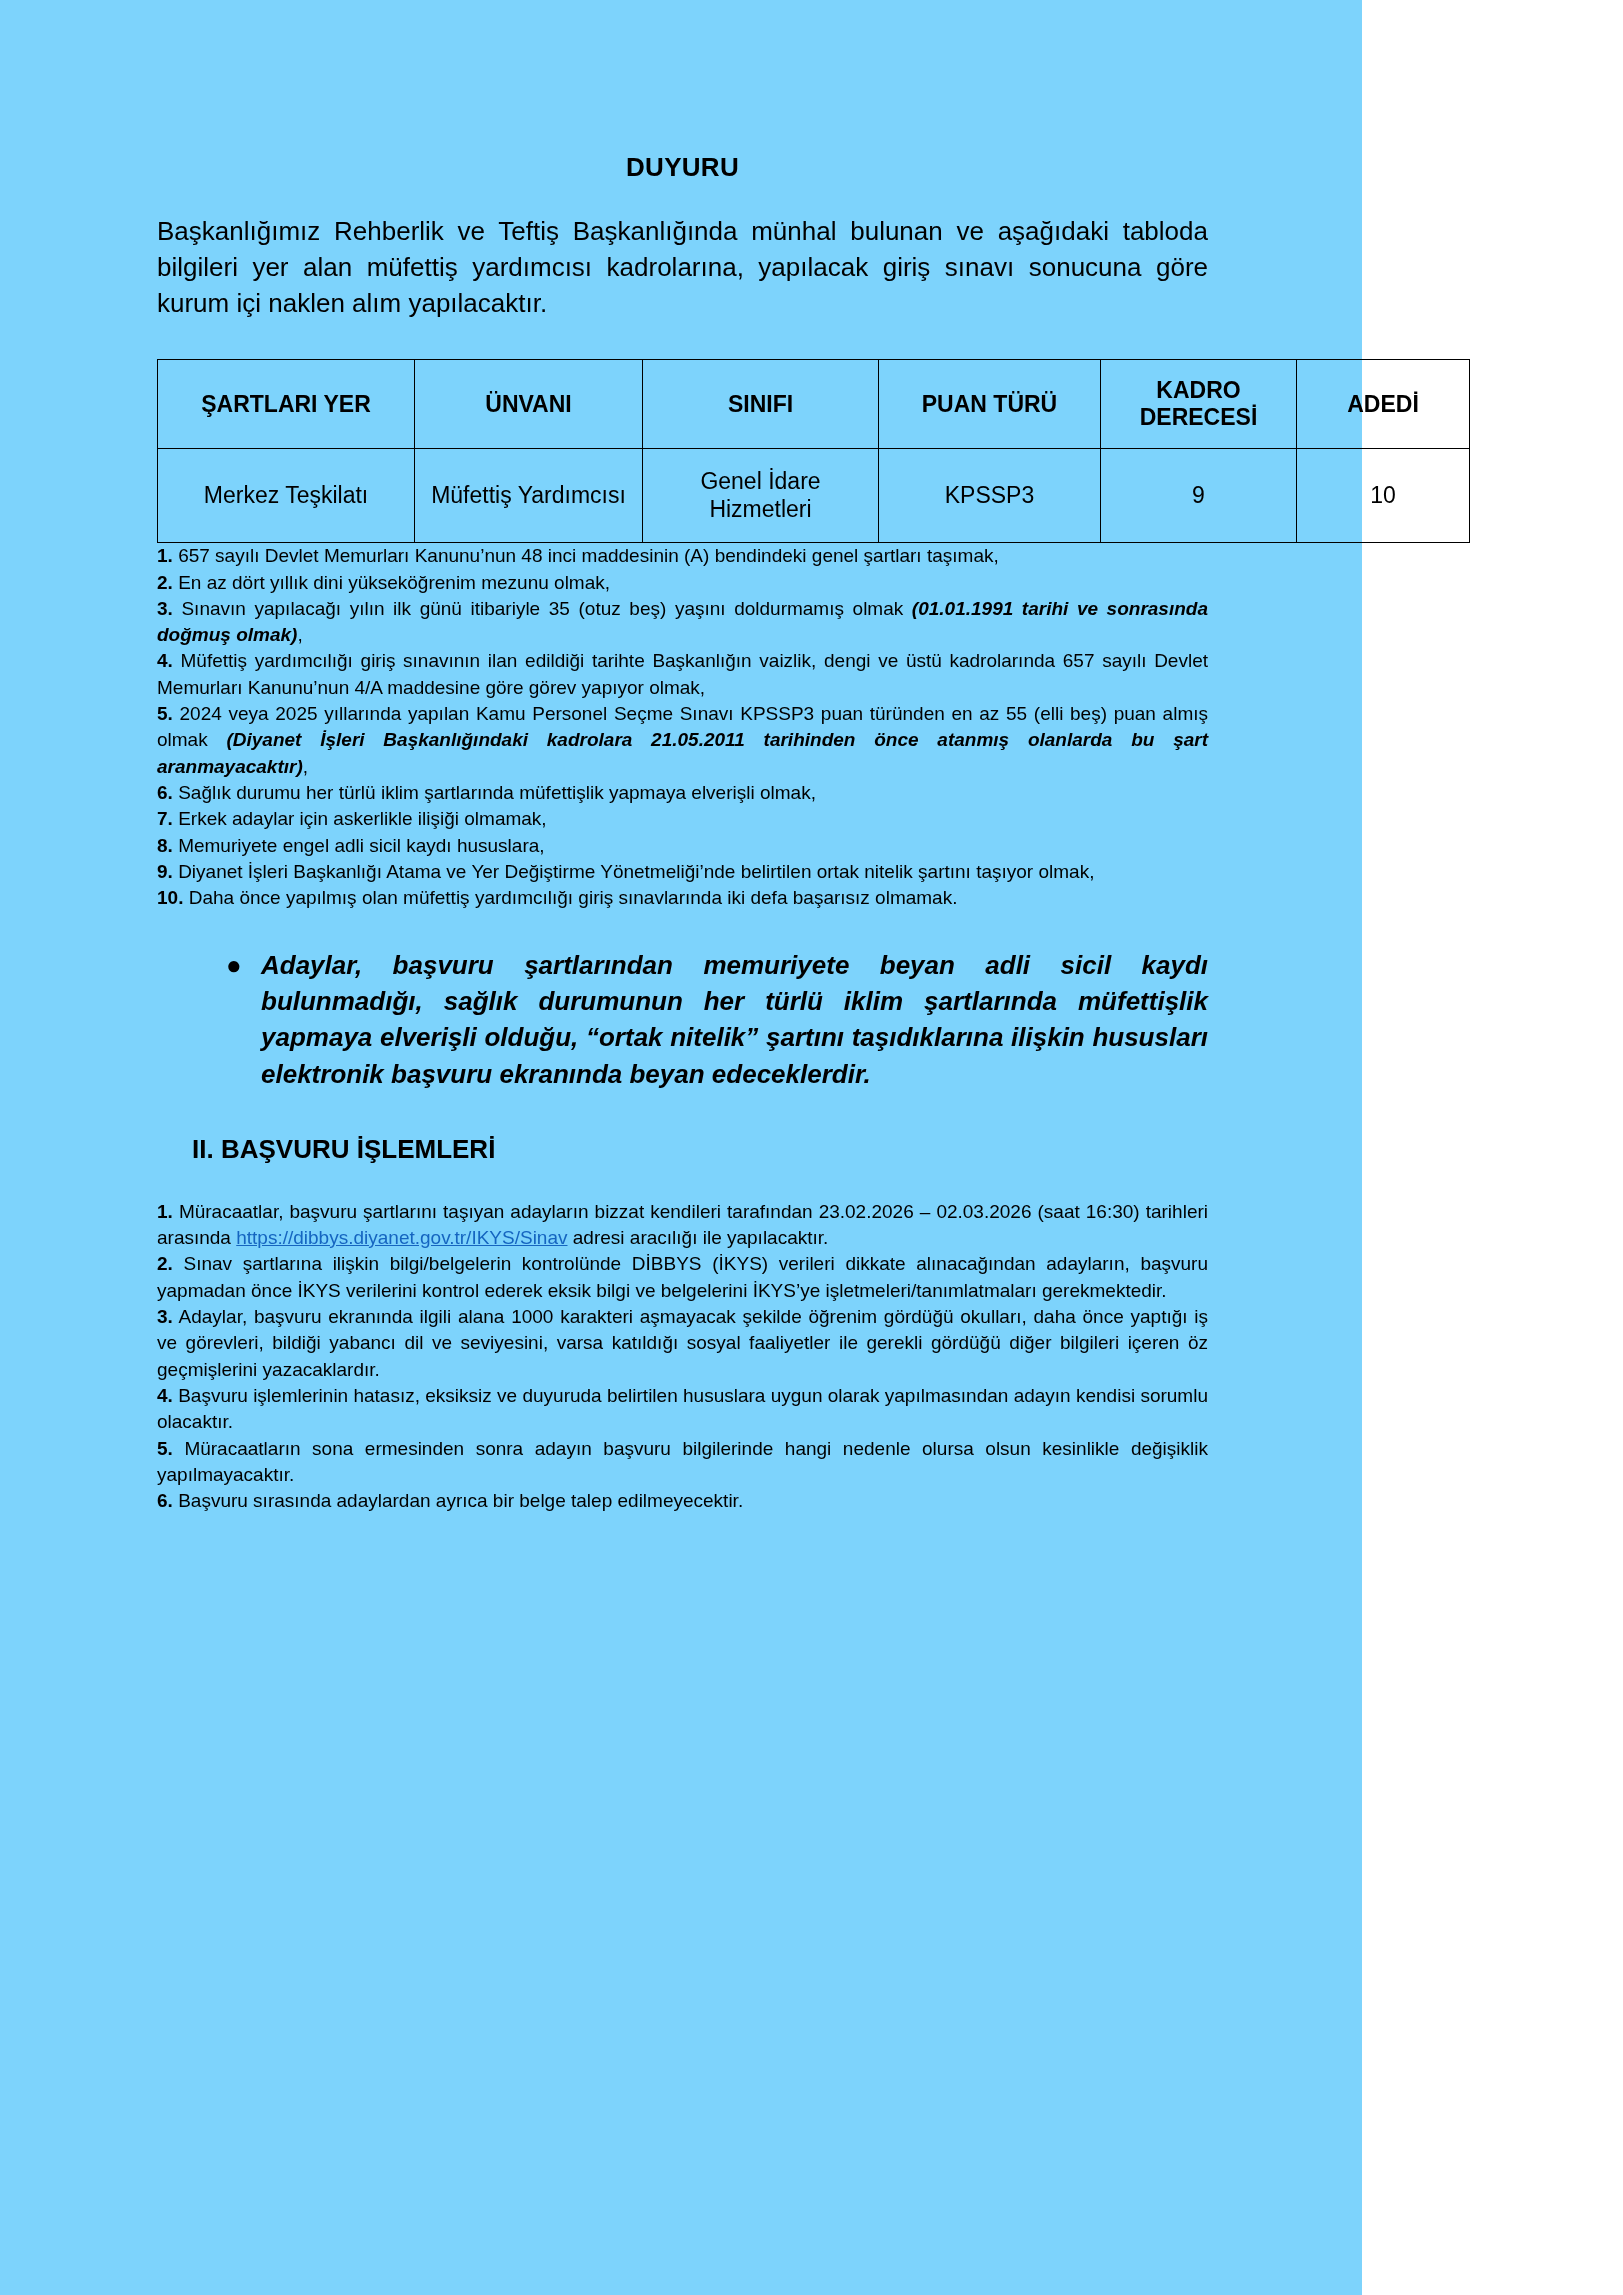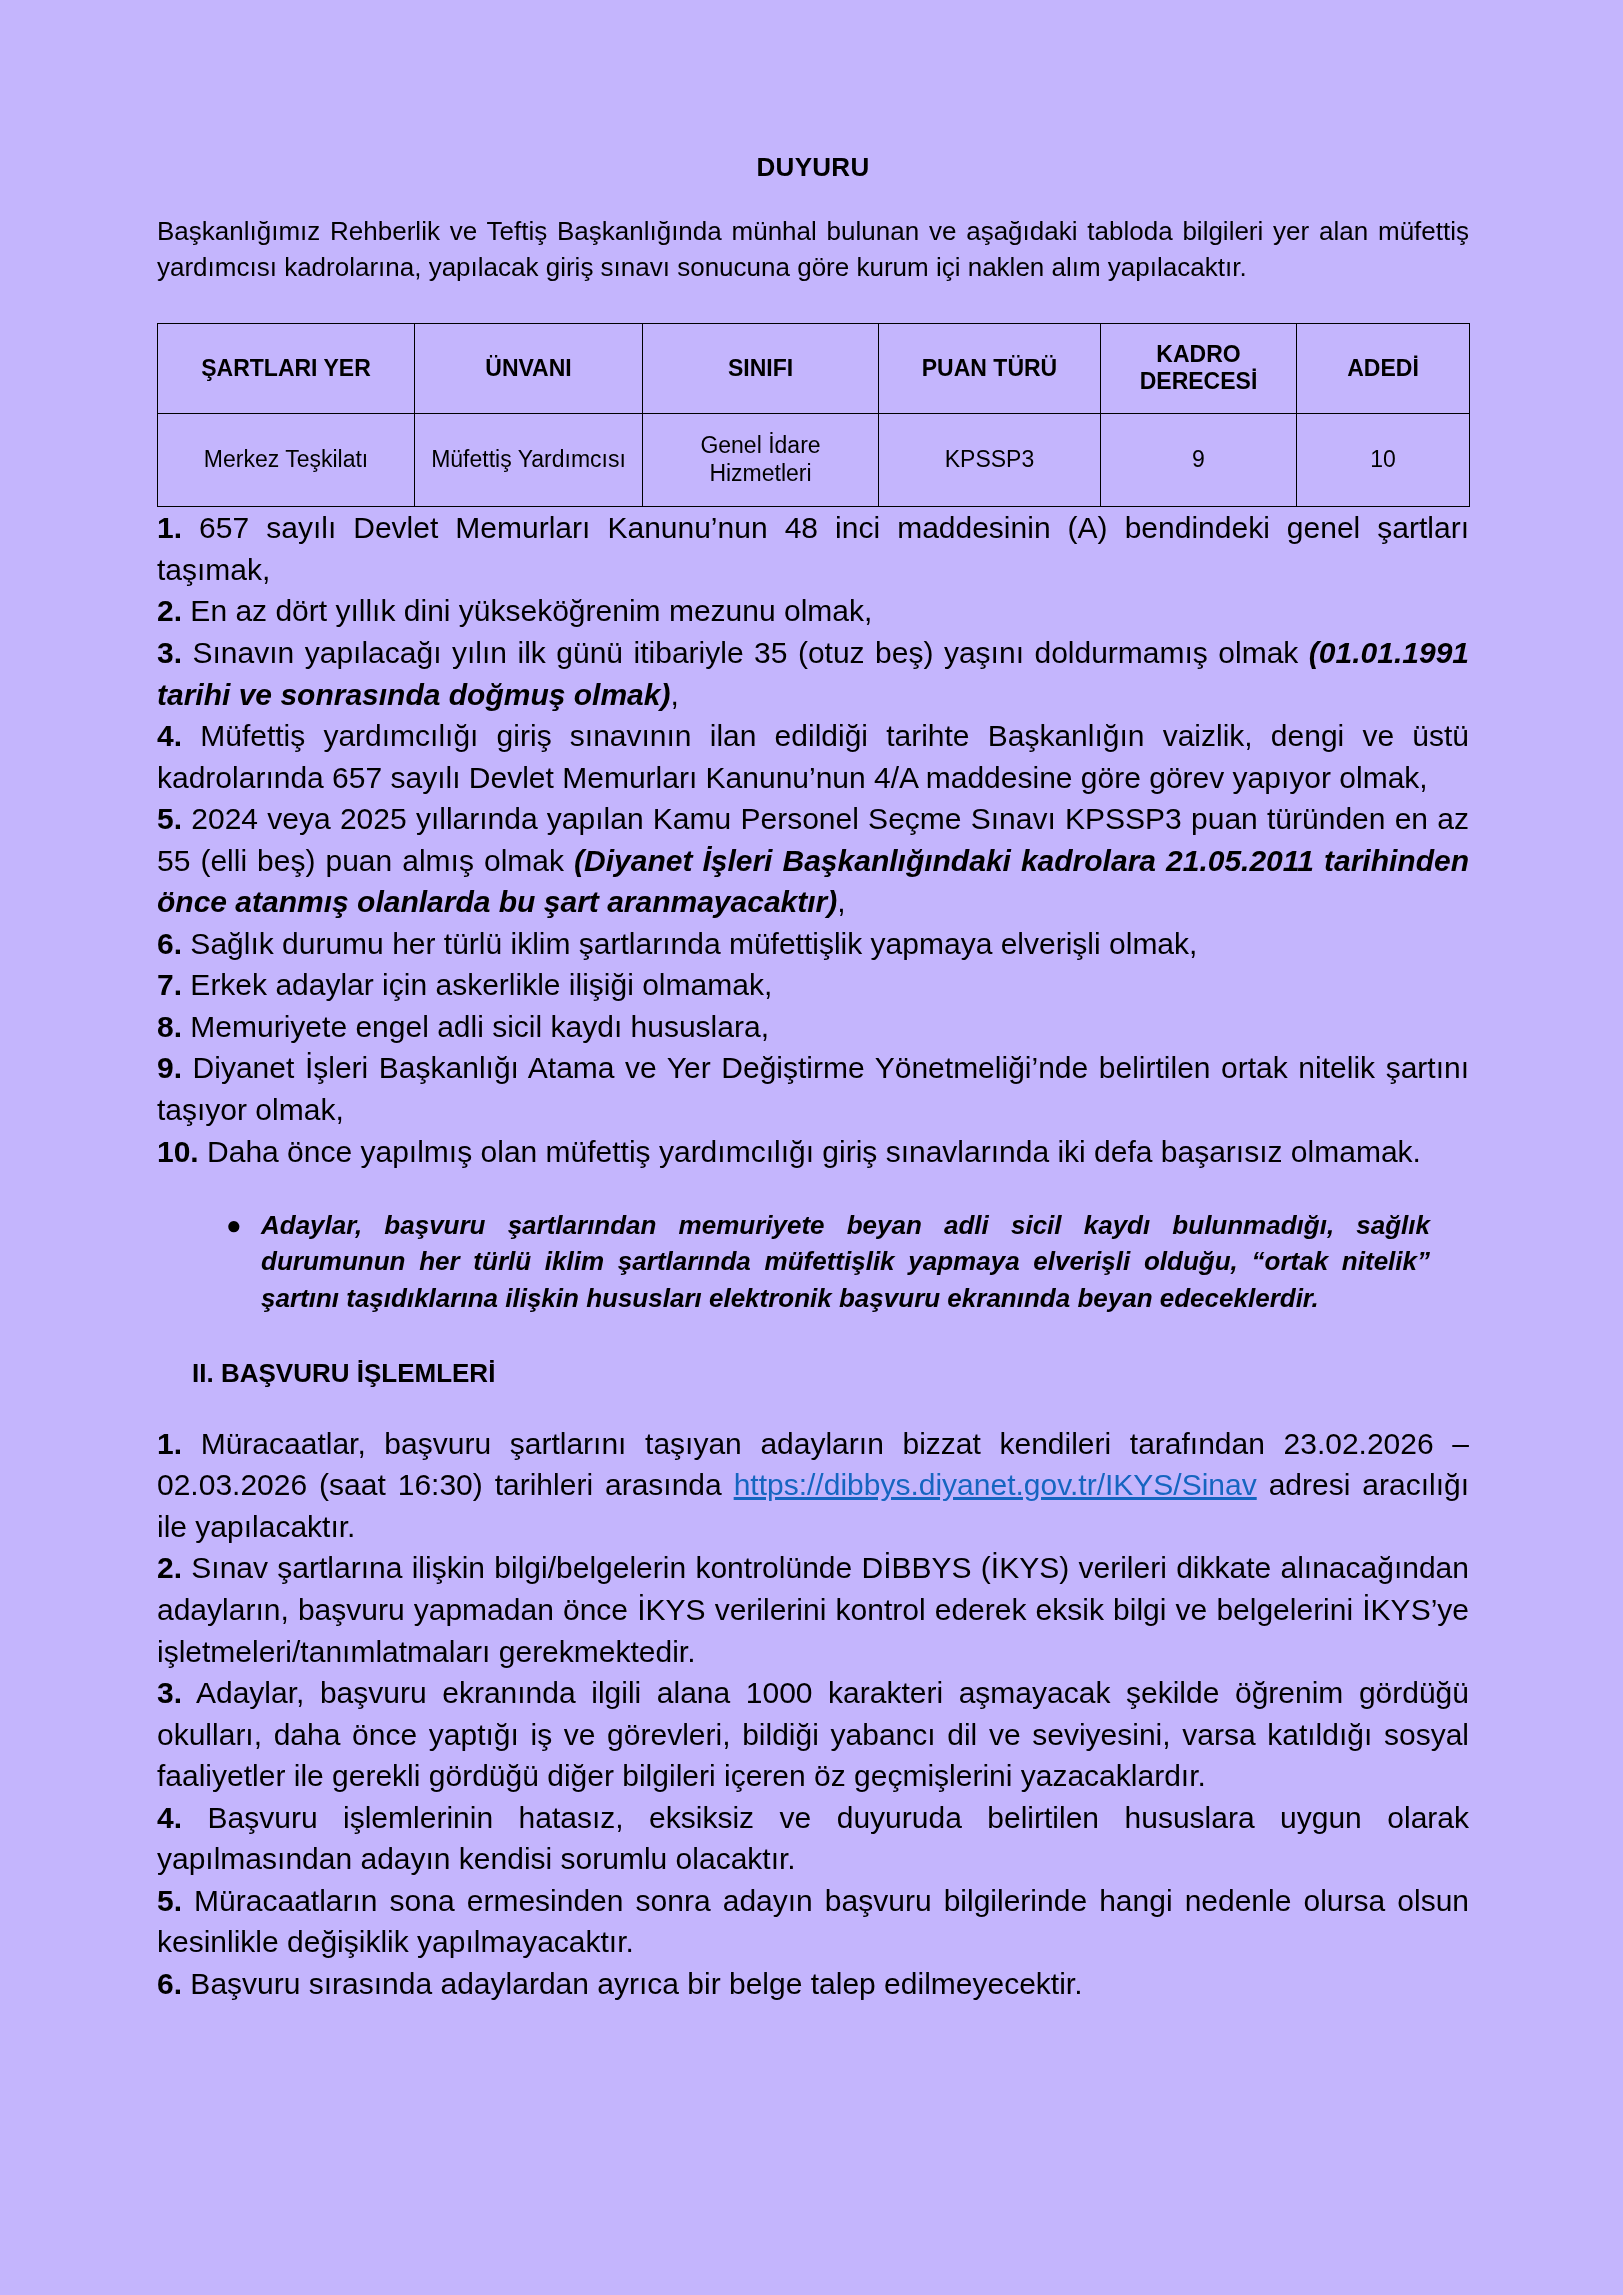--- a/index.html
+++ b/index.html
@@ -10,23 +10,23 @@
   }
   body {
     width: 1623px;
     height: 2295px;
     font-family: "Liberation Sans", sans-serif;
     color: #000000;
     -webkit-font-smoothing: antialiased;
   }
   .page {
     position: relative;
-    width: 1623px;
+    width: 1362px;
     height: 2295px;
-    background: #c4b5fd;
+    background: #7dd3fc;
     box-sizing: border-box;
     padding: 154px 154px 131px 157px;
   }
   .doc-title {
     text-align: center;
     font-weight: bold;
     font-size: 26px;
     line-height: 1.0;
     margin: 0 0 34px 0;
     letter-spacing: 0.3px;
@@ -84,21 +84,21 @@
     font-weight: bold;
     font-size: 26px;
     margin: 33px 0 30px 35px;
     line-height: 1.1;
   }
   .section-head.second {
     margin-top: 43px;
     margin-bottom: 35px;
   }
   p.item {
-    font-size: 30px;
+    font-size: 19px;
     line-height: 1.385;
     text-align: justify;
     text-justify: inter-word;
     margin: 0;
   }
   p.item.left { text-align: left; }
   .num { font-weight: bold; }
   .bi { font-weight: bold; font-style: italic; }
   a.link {
     color: #1565c0;

